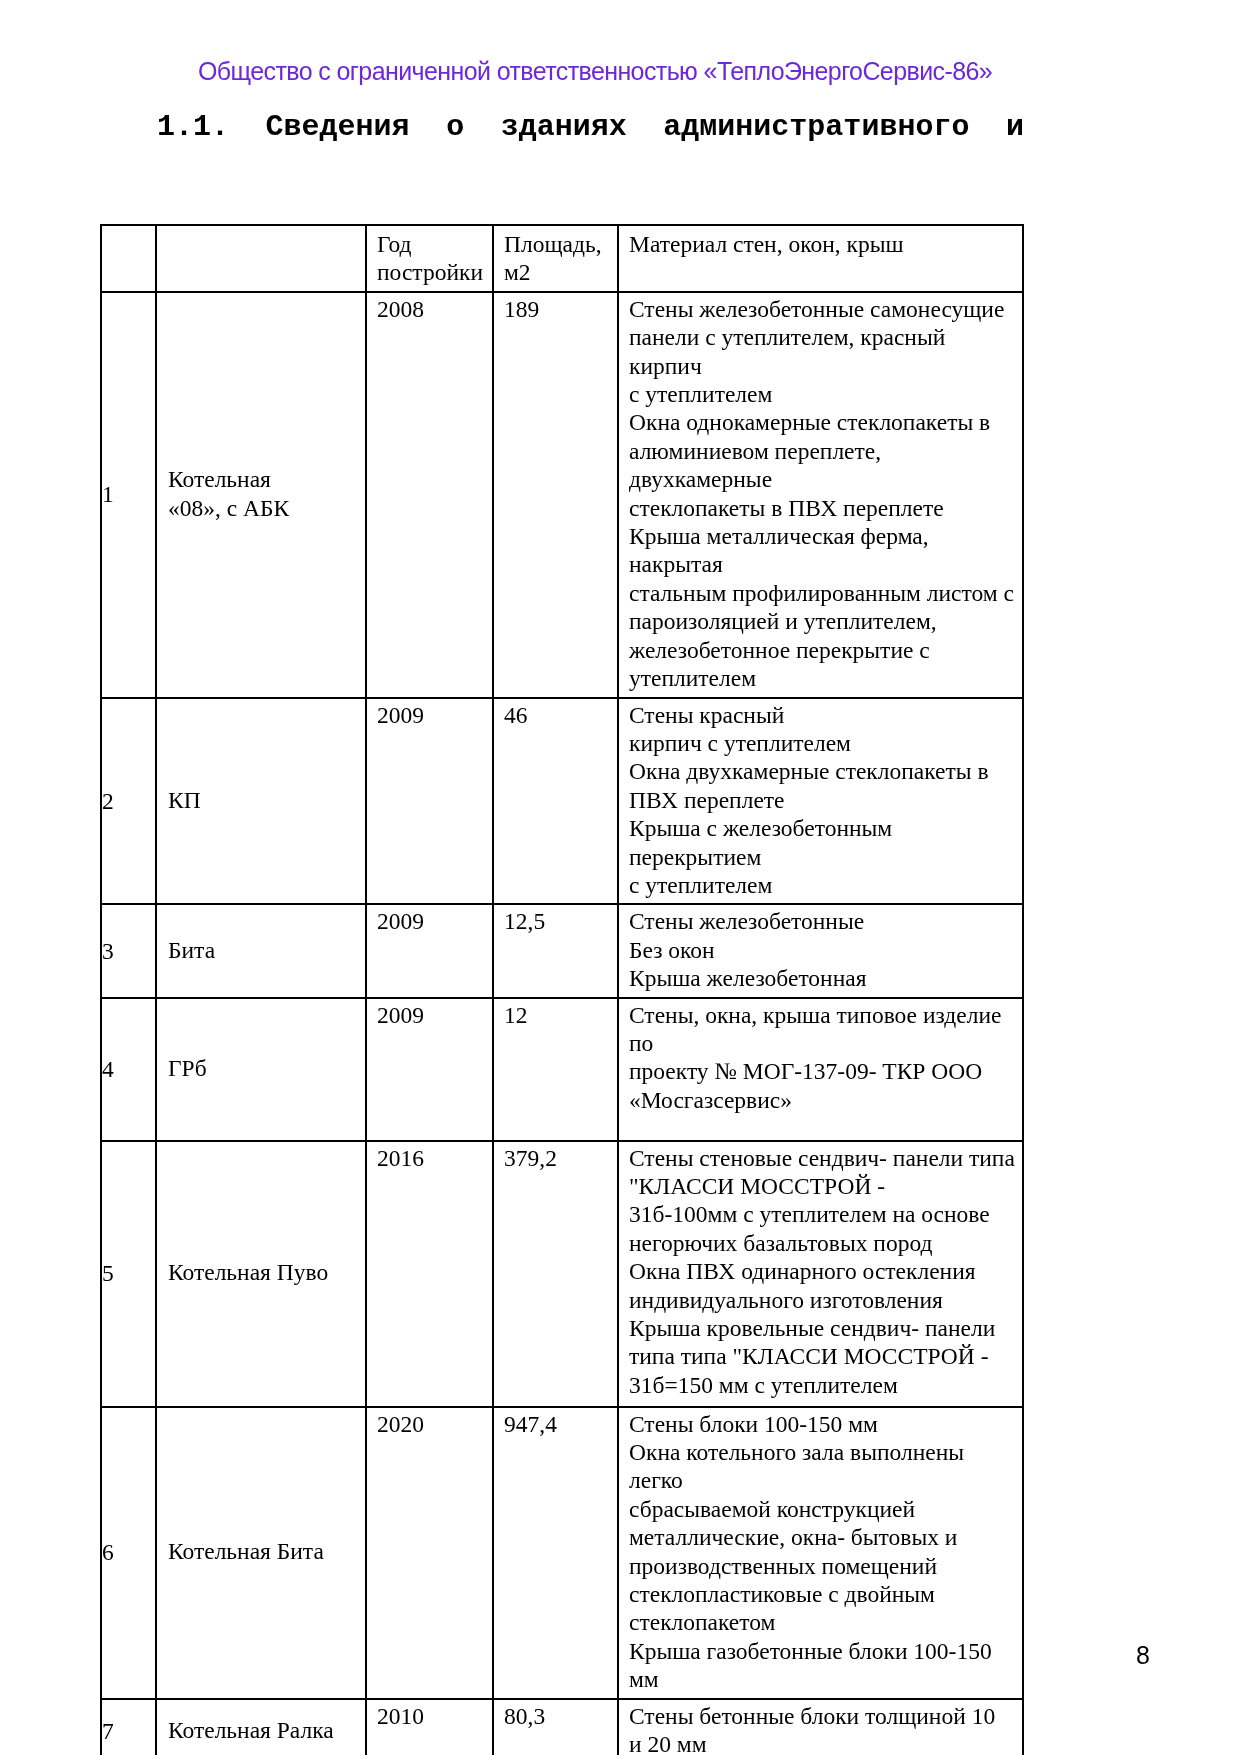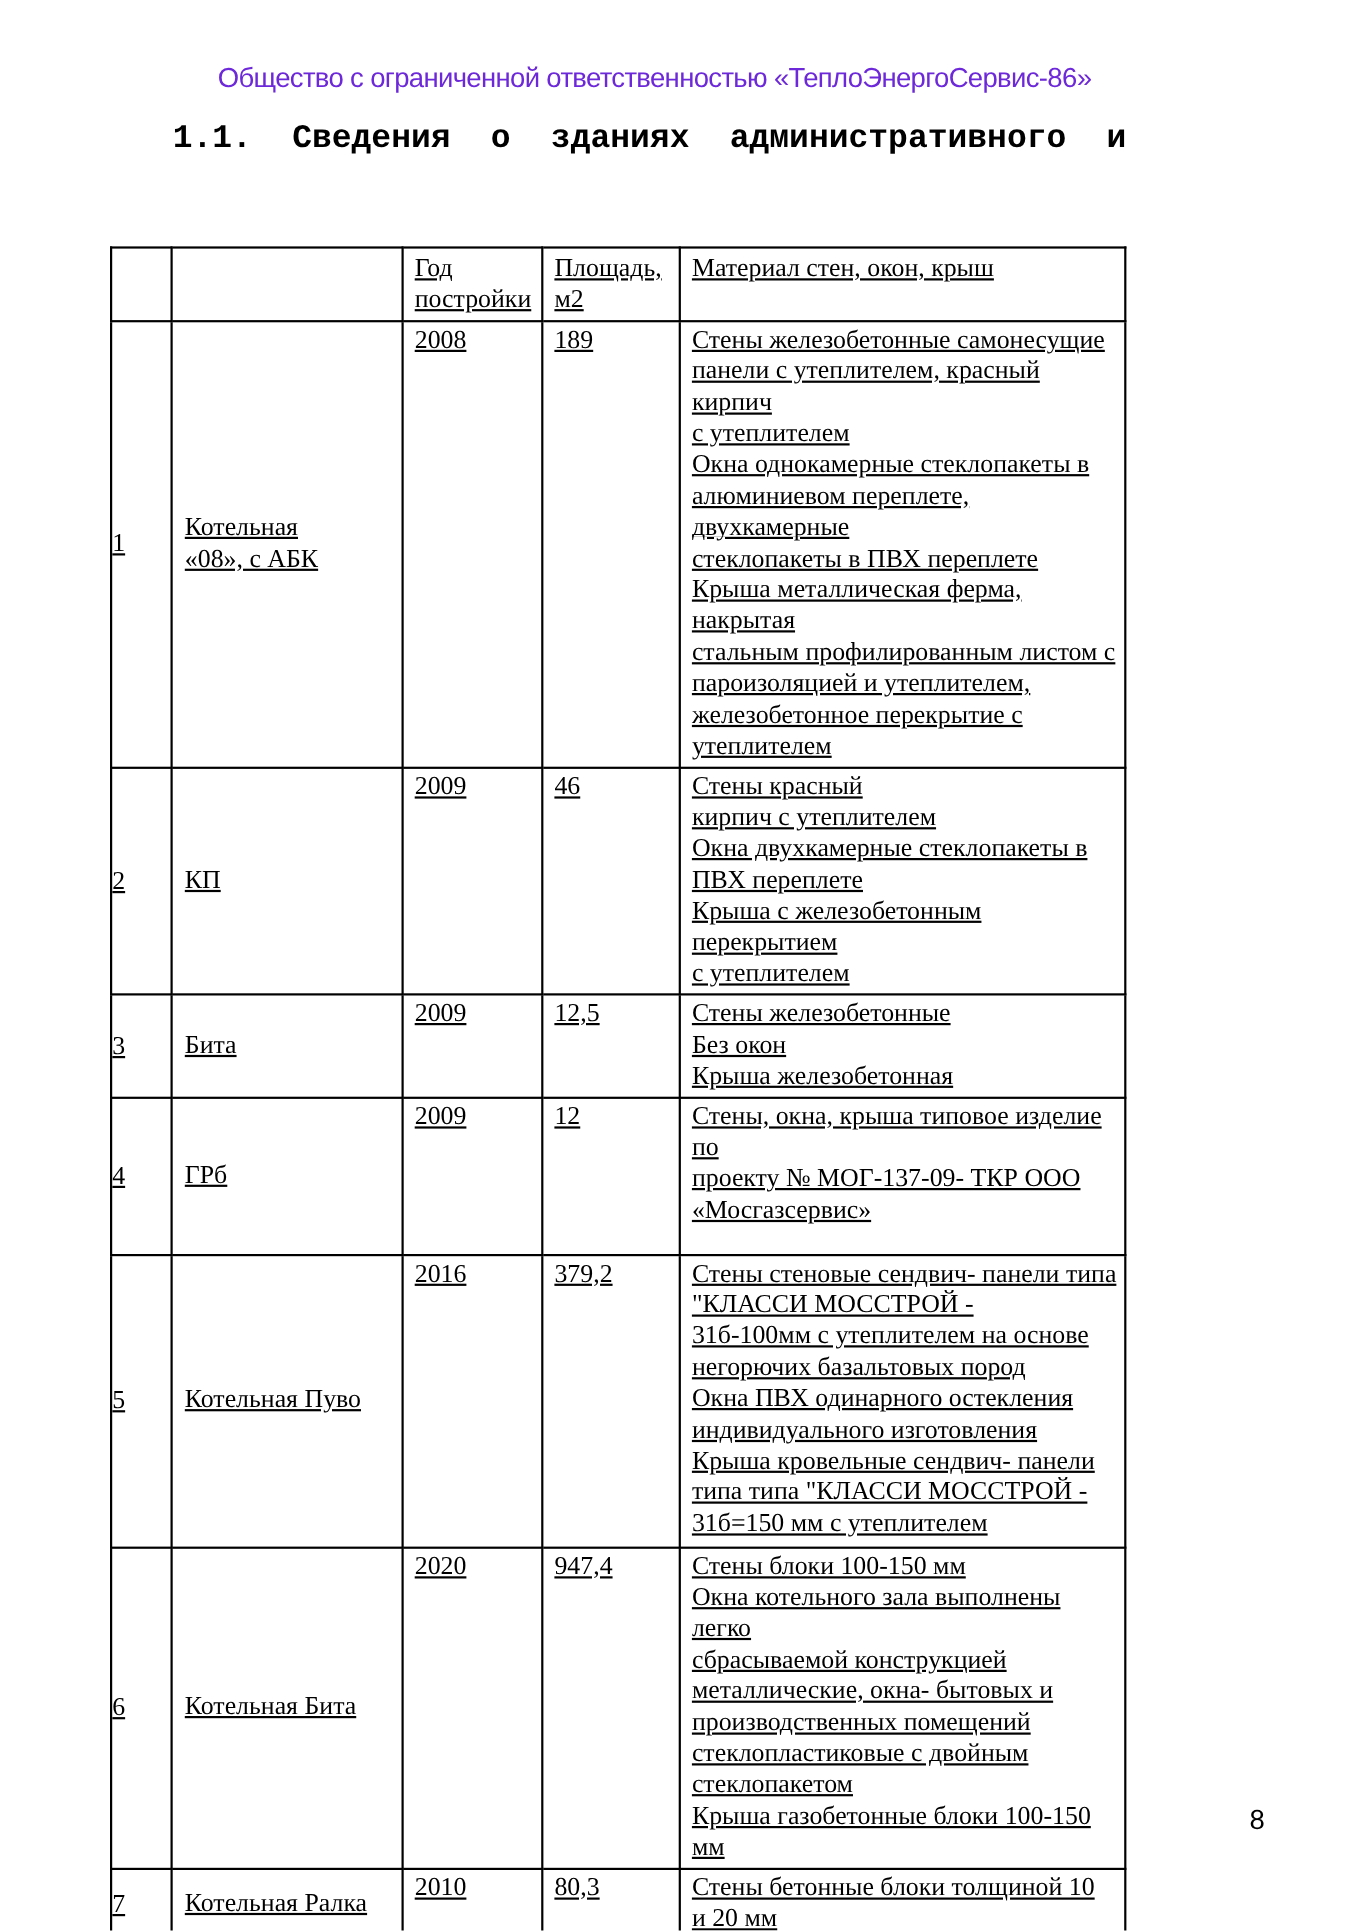--- a/index.html
+++ b/index.html
@@ -54,21 +54,20 @@
     table-layout: fixed;
     font-family: "Liberation Serif", serif;
     font-size: 23.5px;
     line-height: 28.4px;
   }
   .doc-table td, .doc-table th {
     border: 2px solid #000000;
     font-weight: normal;
     text-align: left;
     overflow: hidden;
-    text-decoration: underline;
   }
   .col-num      { width: 55px;  }
   .col-name     { width: 210px; }
   .col-year     { width: 127px; }
   .col-area     { width: 125px; }
   .col-material { width: 405px; }
 
   .cell-num {
     text-align: center;
     vertical-align: middle;

